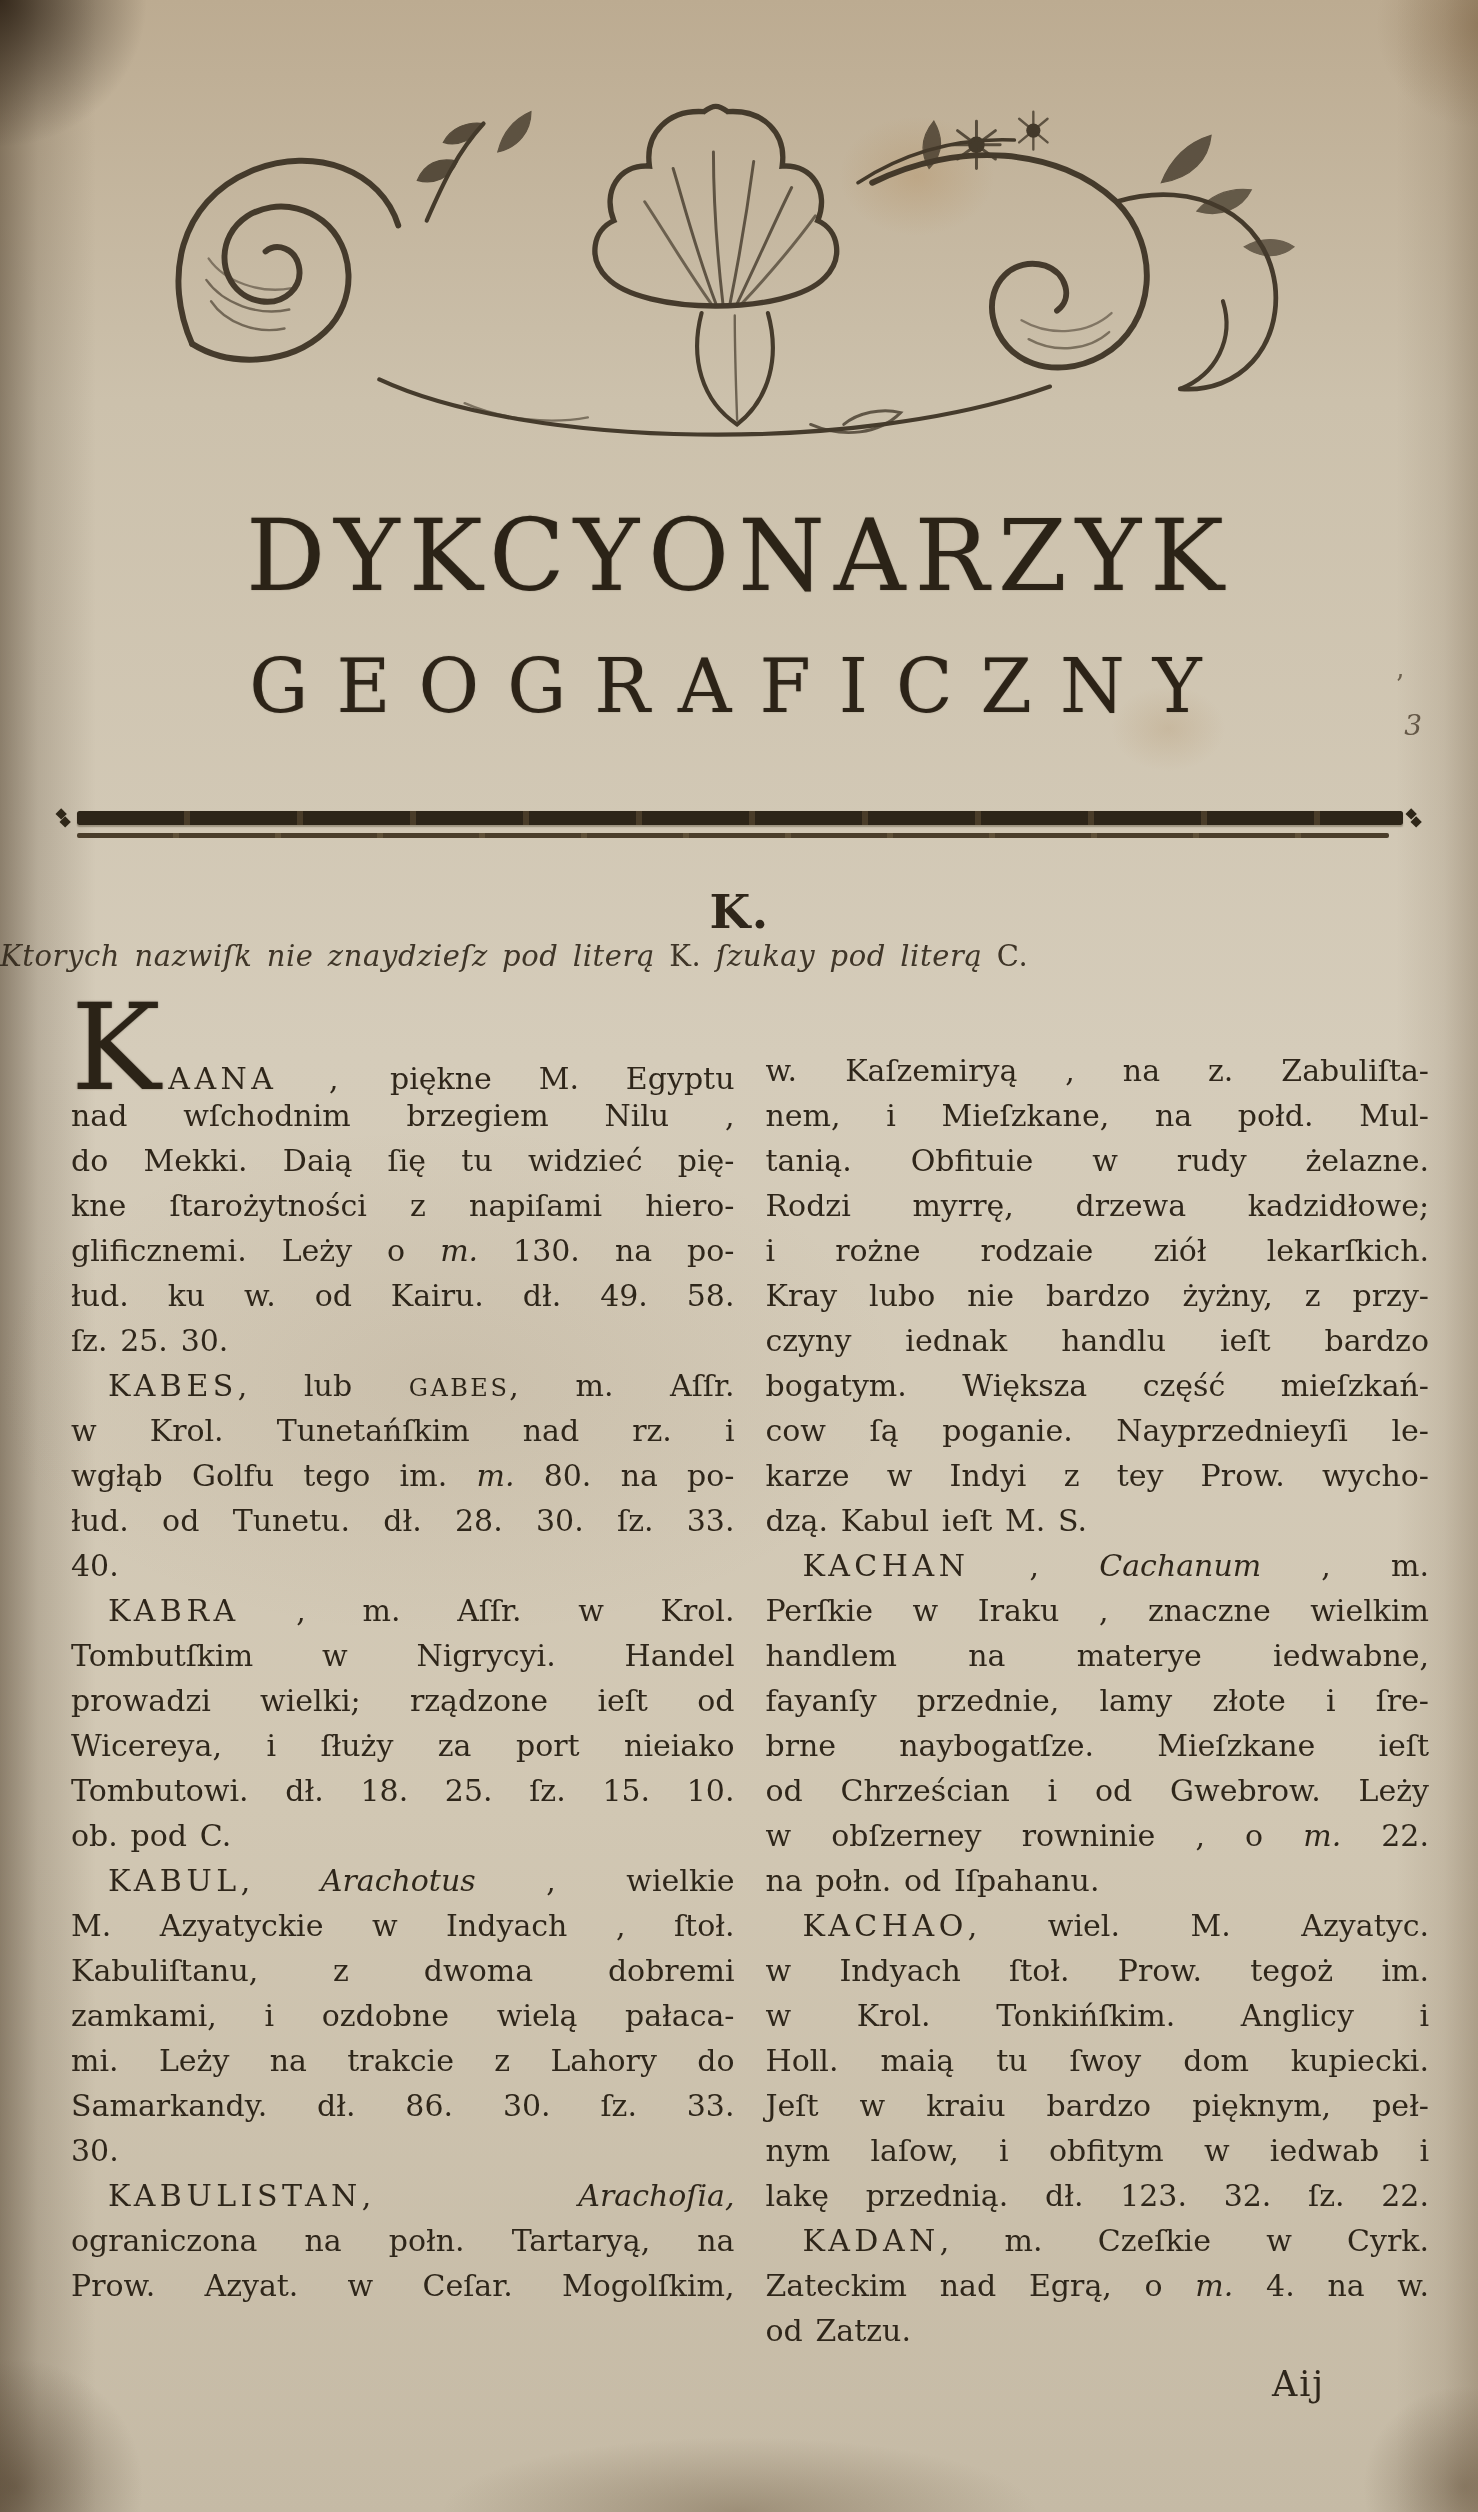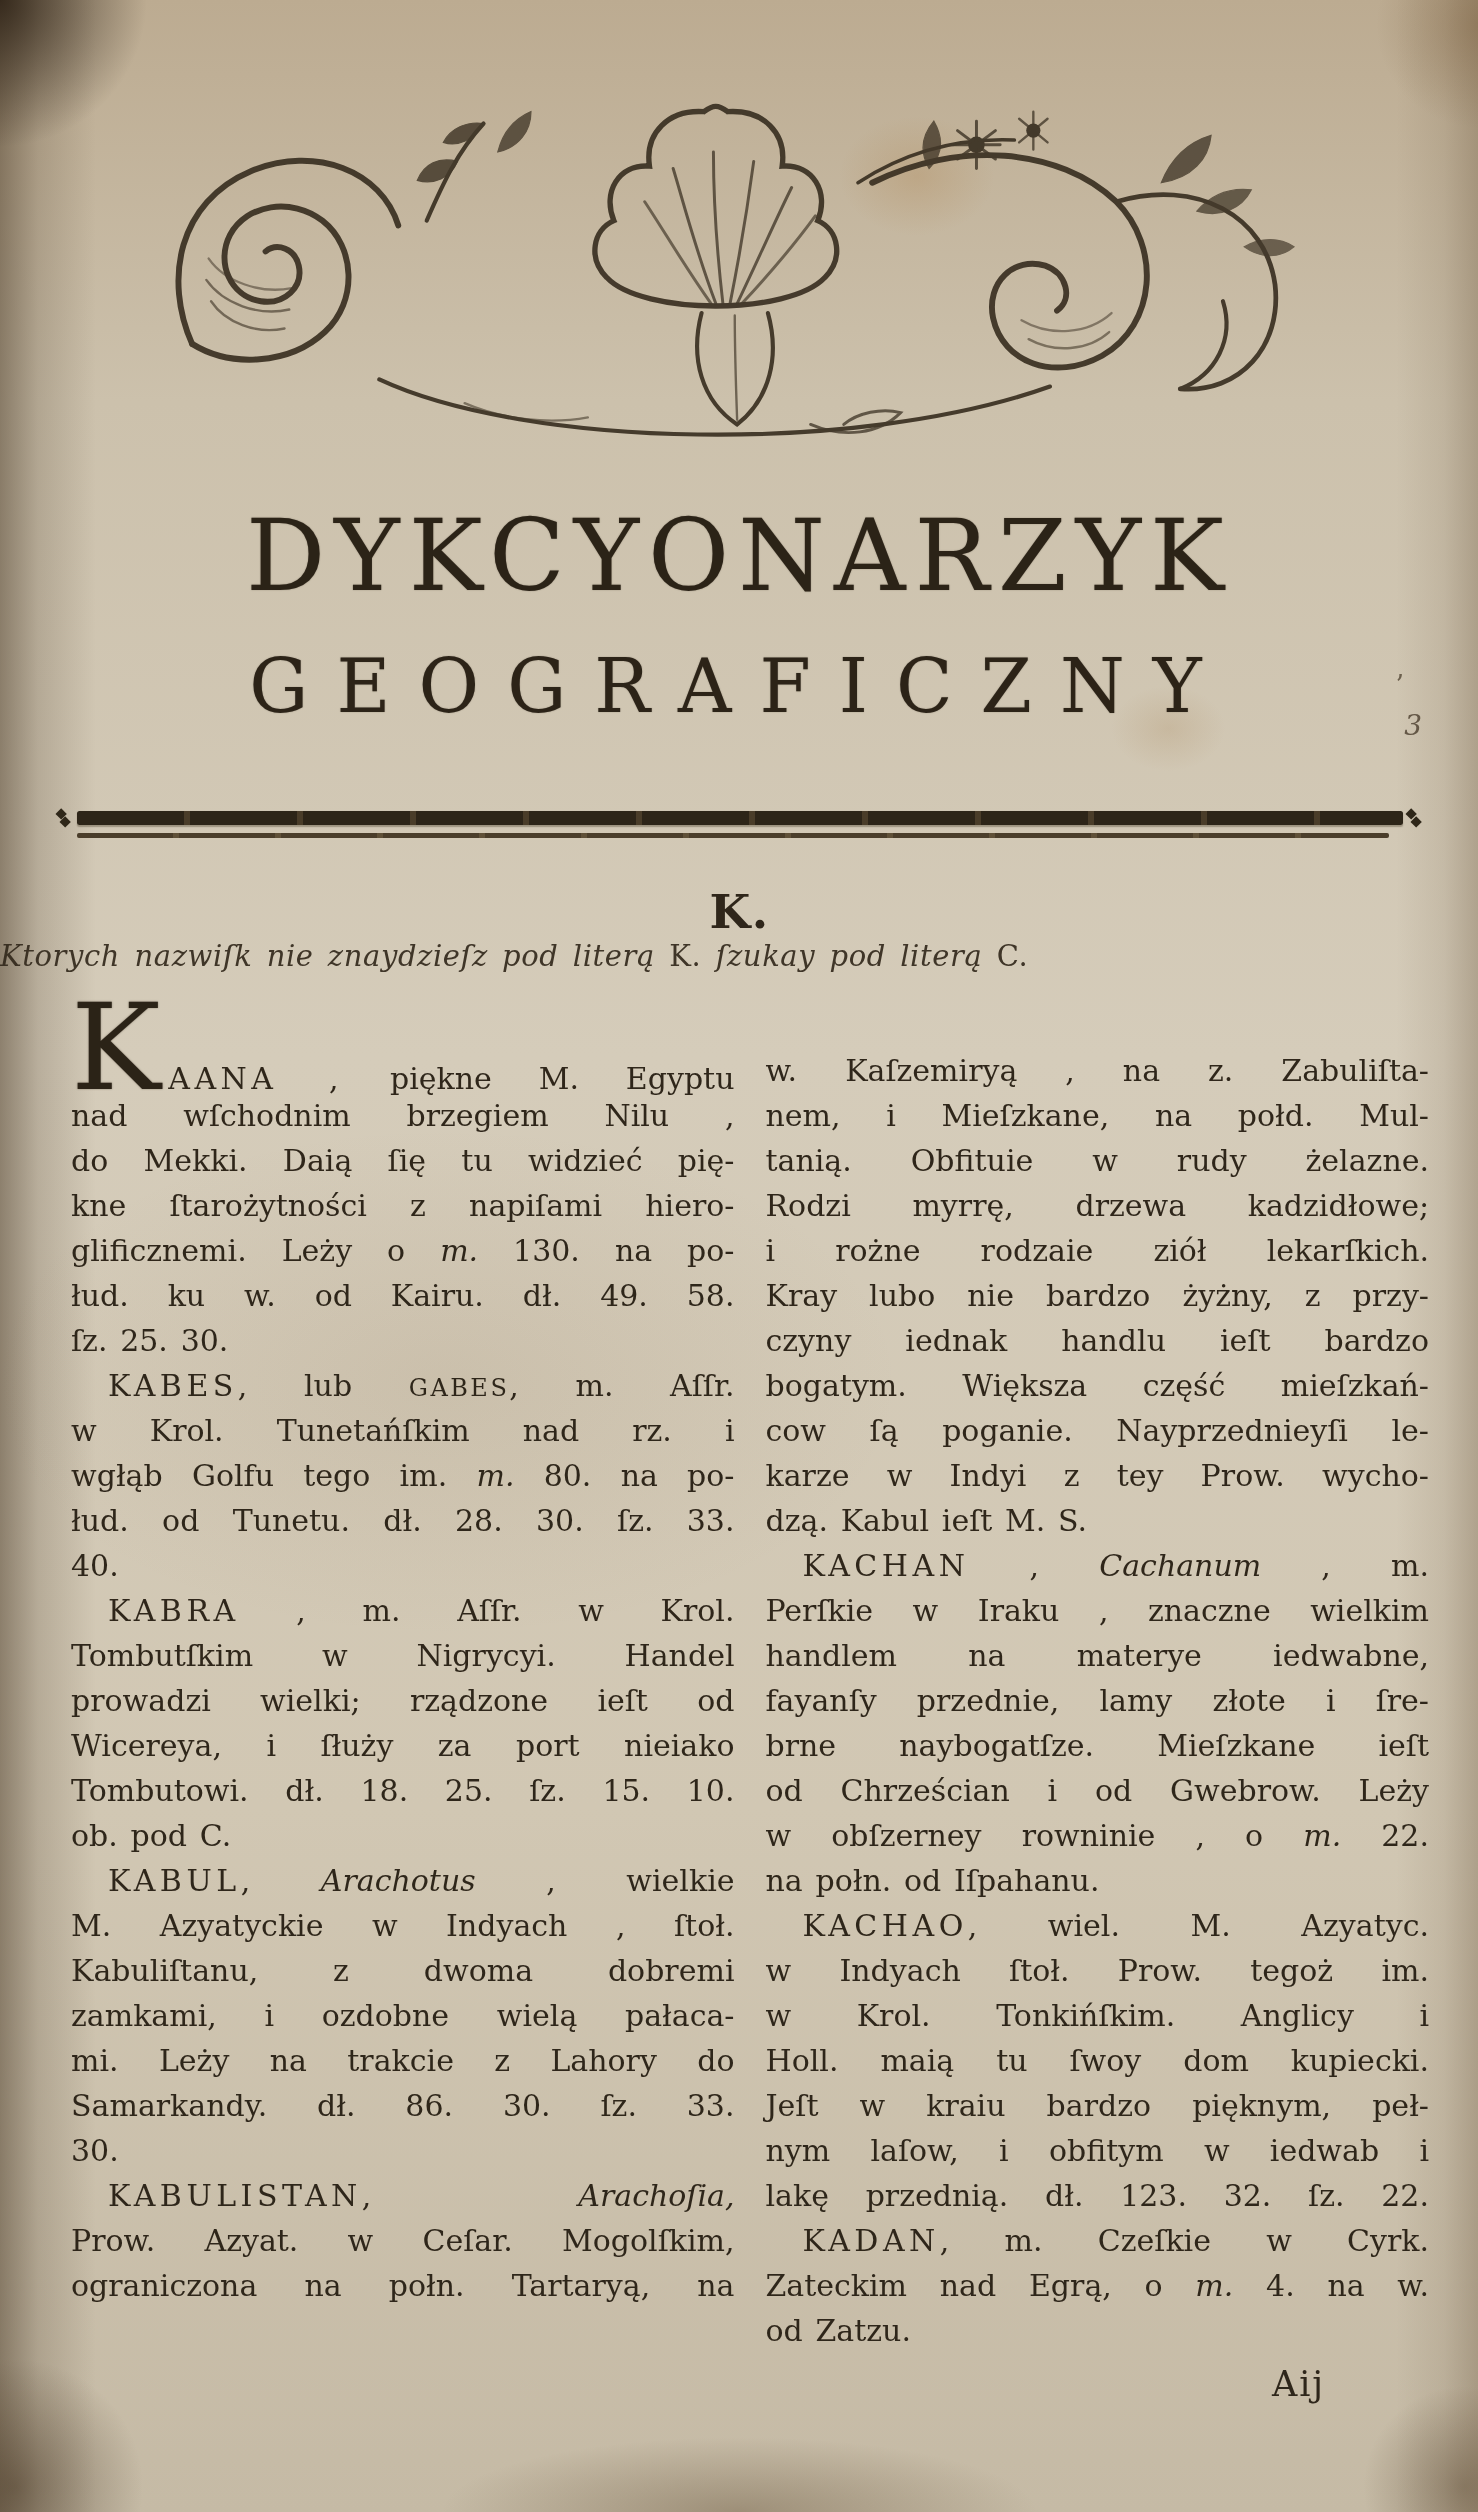--- a/index.html
+++ b/index.html
@@ -162,22 +162,22 @@
         <div class="line j"><span>Tombutowi. dł. 18. 25. ſz. 15. 10.</span></div>
         <div class="line"><span>ob. pod C.</span></div>
         <div class="line j ind"><span class="hw">KABUL</span><span>, </span><span class="i">Arachotus</span><span> , wielkie</span></div>
         <div class="line j"><span>M. Azyatyckie w Indyach , ſtoł.</span></div>
         <div class="line j"><span>Kabuliſtanu, z dwoma dobremi</span></div>
         <div class="line j"><span>zamkami, i ozdobne wielą pałaca-</span></div>
         <div class="line j"><span>mi. Leży na trakcie z Lahory do</span></div>
         <div class="line j"><span>Samarkandy. dł. 86. 30. ſz. 33.</span></div>
         <div class="line"><span>30.</span></div>
         <div class="line j ind"><span class="hw">KABULISTAN</span><span>, </span><span class="i">Arachoſia,</span></div>
+        <div class="line j"><span>ograniczona na połn. Tartaryą, na</span></div>
         <div class="line j"><span>Prow. Azyat. w Ceſar. Mogolſkim,</span></div>
-        <div class="line j"><span>ograniczona na połn. Tartaryą, na</span></div>
       </div>
     <div class="col">
         <div class="line j"><span>w. Kaſzemiryą , na z. Zabuliſta-</span></div>
         <div class="line j"><span>nem, i Mieſzkane, na połd. Mul-</span></div>
         <div class="line j"><span>tanią. Obfituie w rudy żelazne.</span></div>
         <div class="line j"><span>Rodzi myrrę, drzewa kadzidłowe;</span></div>
         <div class="line j"><span>i rożne rodzaie ziół lekarſkich.</span></div>
         <div class="line j"><span>Kray lubo nie bardzo żyżny, z przy-</span></div>
         <div class="line j"><span>czyny iednak handlu ieſt bardzo</span></div>
         <div class="line j"><span>bogatym. Większa część mieſzkań-</span></div>

